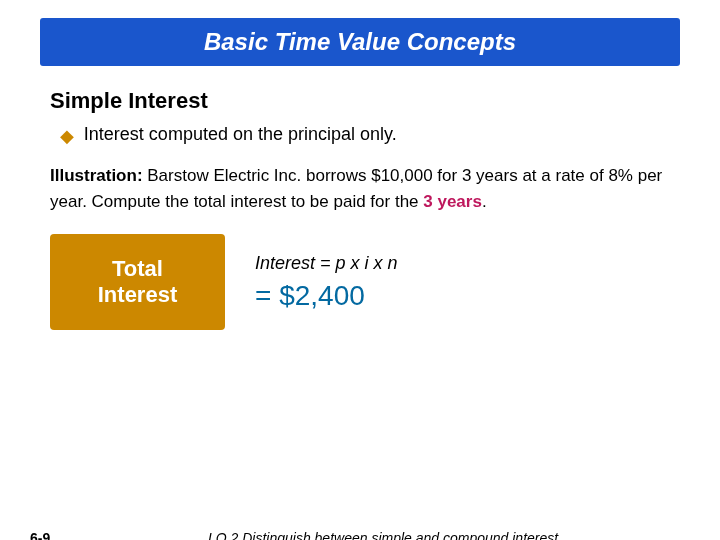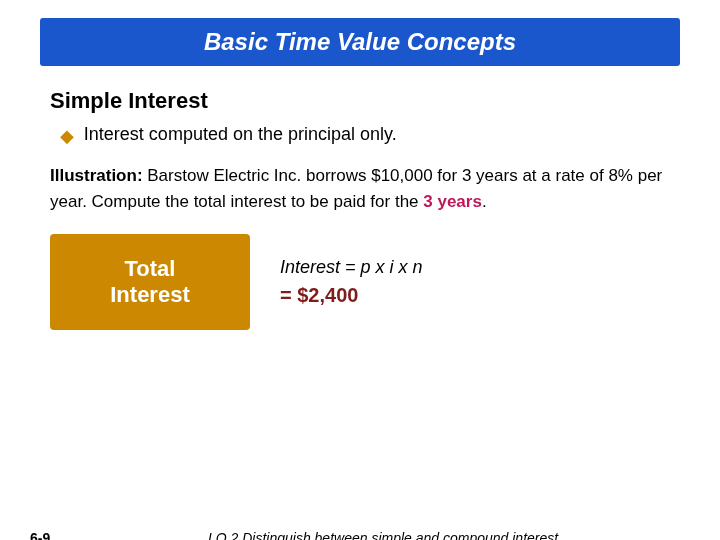--- a/index.html
+++ b/index.html
@@ -87,21 +87,21 @@
     }
 
     
     .total-interest-box {
       background: #cc8800;
       color: #ffffff;
       font-size: 22px;
       font-weight: bold;
       text-align: center;
       padding: 22px 18px;
-      width: 200px;
+      width: 175px;
       min-height: 90px;
       border-radius: 4px;
       display: flex;
       align-items: center;
       justify-content: center;
       flex-shrink: 0;
       line-height: 1.2;
     }
 
     
@@ -115,23 +115,23 @@
       font-size: 18px;
       color: #000000;
       font-style: italic;
       text-align: center;
     }
     .formula-line-normal {
       font-size: 18px;
       color: #000000;
     }
     .formula-line-bold-blue {
-      font-size: 20px;
-      color: #7f1d1d;
-      font-weight: bold;
+      font-size: 28px;
+      color: #0369a1;
+      font-weight: normal;
     }
 
     
     .note-box {
       border: 1px solid #999999;
       margin: 14px 0 0 0;
       padding: 7px 16px;
       font-size: 15px;
       color: #000000;
       background: #ffffff;

